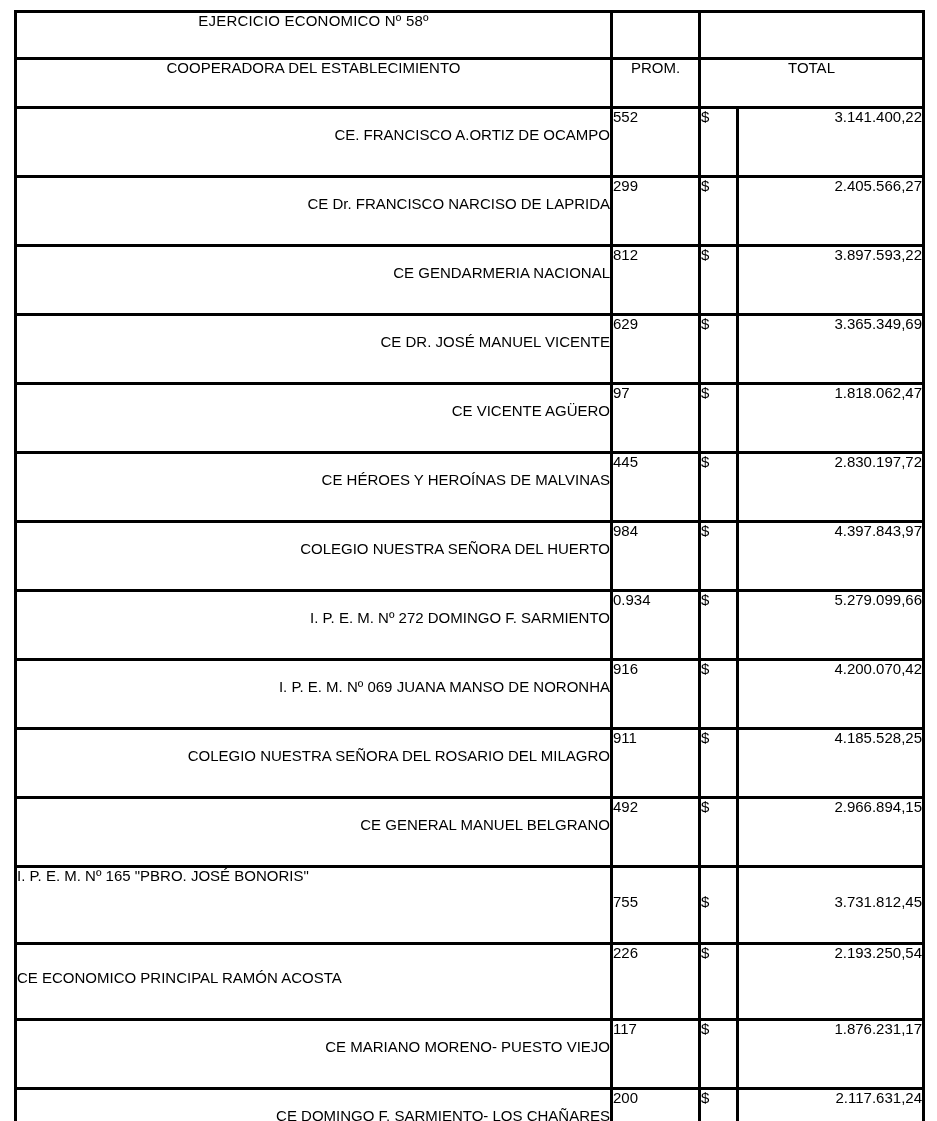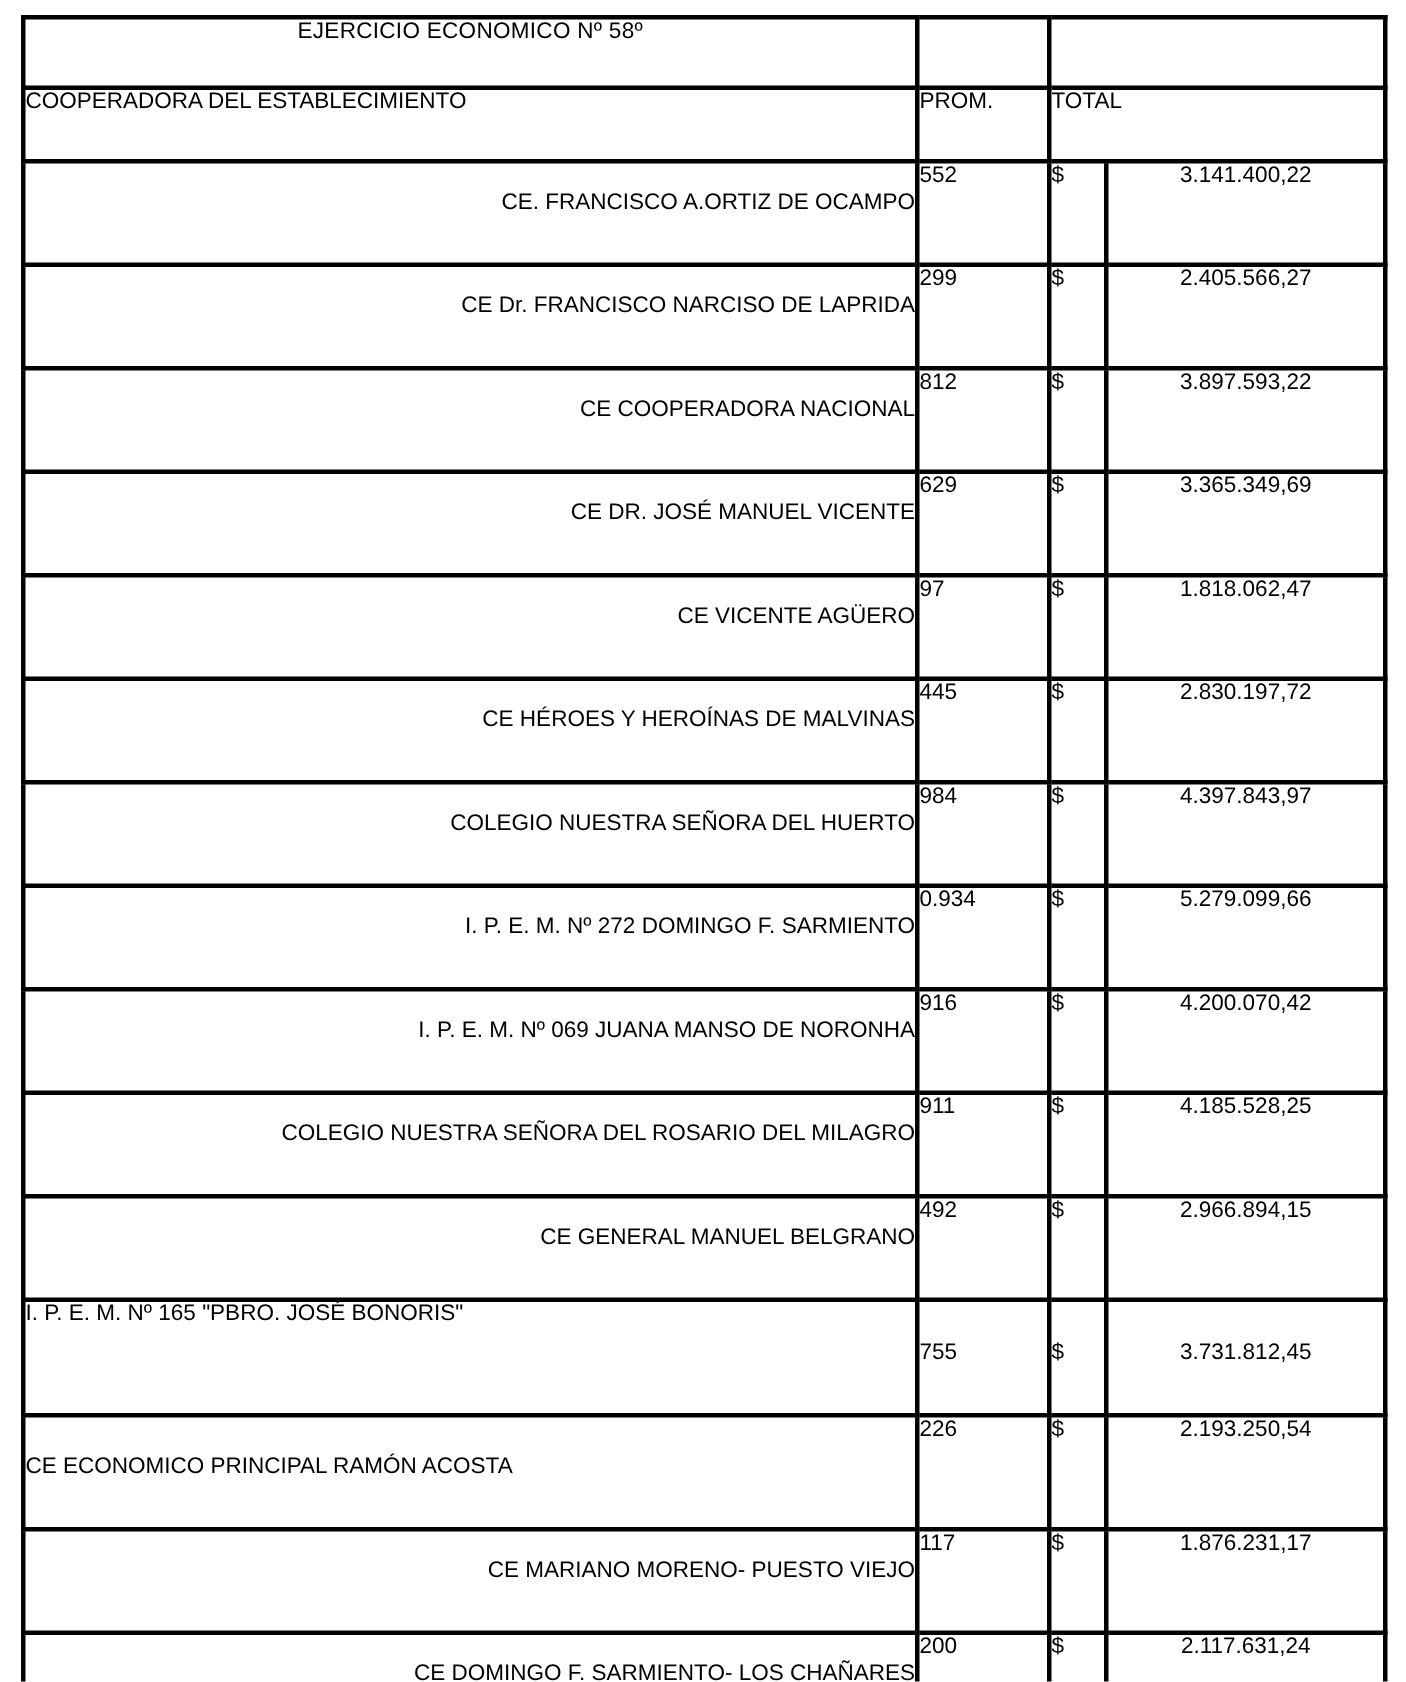--- a/index.html
+++ b/index.html
@@ -58,21 +58,21 @@
   }
   .title-blank-prom,
   .title-blank-tot {
     border-left: 3px solid #000000;
   }
 
   
   .hdr-cell {
     height: 46px;
     vertical-align: middle;
-    text-align: left;
+    text-align: center;
   }
   .hdr-name  { font-size: 13.5px; }
   .hdr-prom  { font-size: 13.5px; }
   .hdr-total { font-size: 18px; }
 
   
   tr.data-row td { height: 48px; }
 
   .cell-name {
     padding: 7px 0 0 6px;
@@ -92,21 +92,21 @@
   .cell-cur {
     border-right: none;
     text-align: left;
     padding: 8px 0 0 7px;
     font-size: 17px;
   }
   .cell-cur.low { padding-top: 26px; }
 
   .cell-amt {
     border-left: none;
-    text-align: center;
+    text-align: right;
     padding: 8px 12px 0 0;
     font-size: 17px;
     white-space: nowrap;
   }
   .cell-amt.low { padding-top: 26px; }
 </style>
 </head>
 <body>
 
 <div class="sheet">
@@ -140,21 +140,21 @@
       </tr>
 
       <tr class="data-row">
         <td class="cell-name mid">CE Dr. FRANCISCO NARCISO DE LAPRIDA</td>
         <td class="cell-prom">299</td>
         <td class="cell-cur">$</td>
         <td class="cell-amt">2.405.566,27</td>
       </tr>
 
       <tr class="data-row">
-        <td class="cell-name mid">CE COOPERADORA NACIONAL</td>
+        <td class="cell-name mid">CE GENDARMERIA NACIONAL</td>
         <td class="cell-prom">812</td>
         <td class="cell-cur">$</td>
         <td class="cell-amt">3.897.593,22</td>
       </tr>
 
       <tr class="data-row">
         <td class="cell-name mid">CE DR. JOSÉ MANUEL VICENTE</td>
         <td class="cell-prom">629</td>
         <td class="cell-cur">$</td>
         <td class="cell-amt">3.365.349,69</td>

